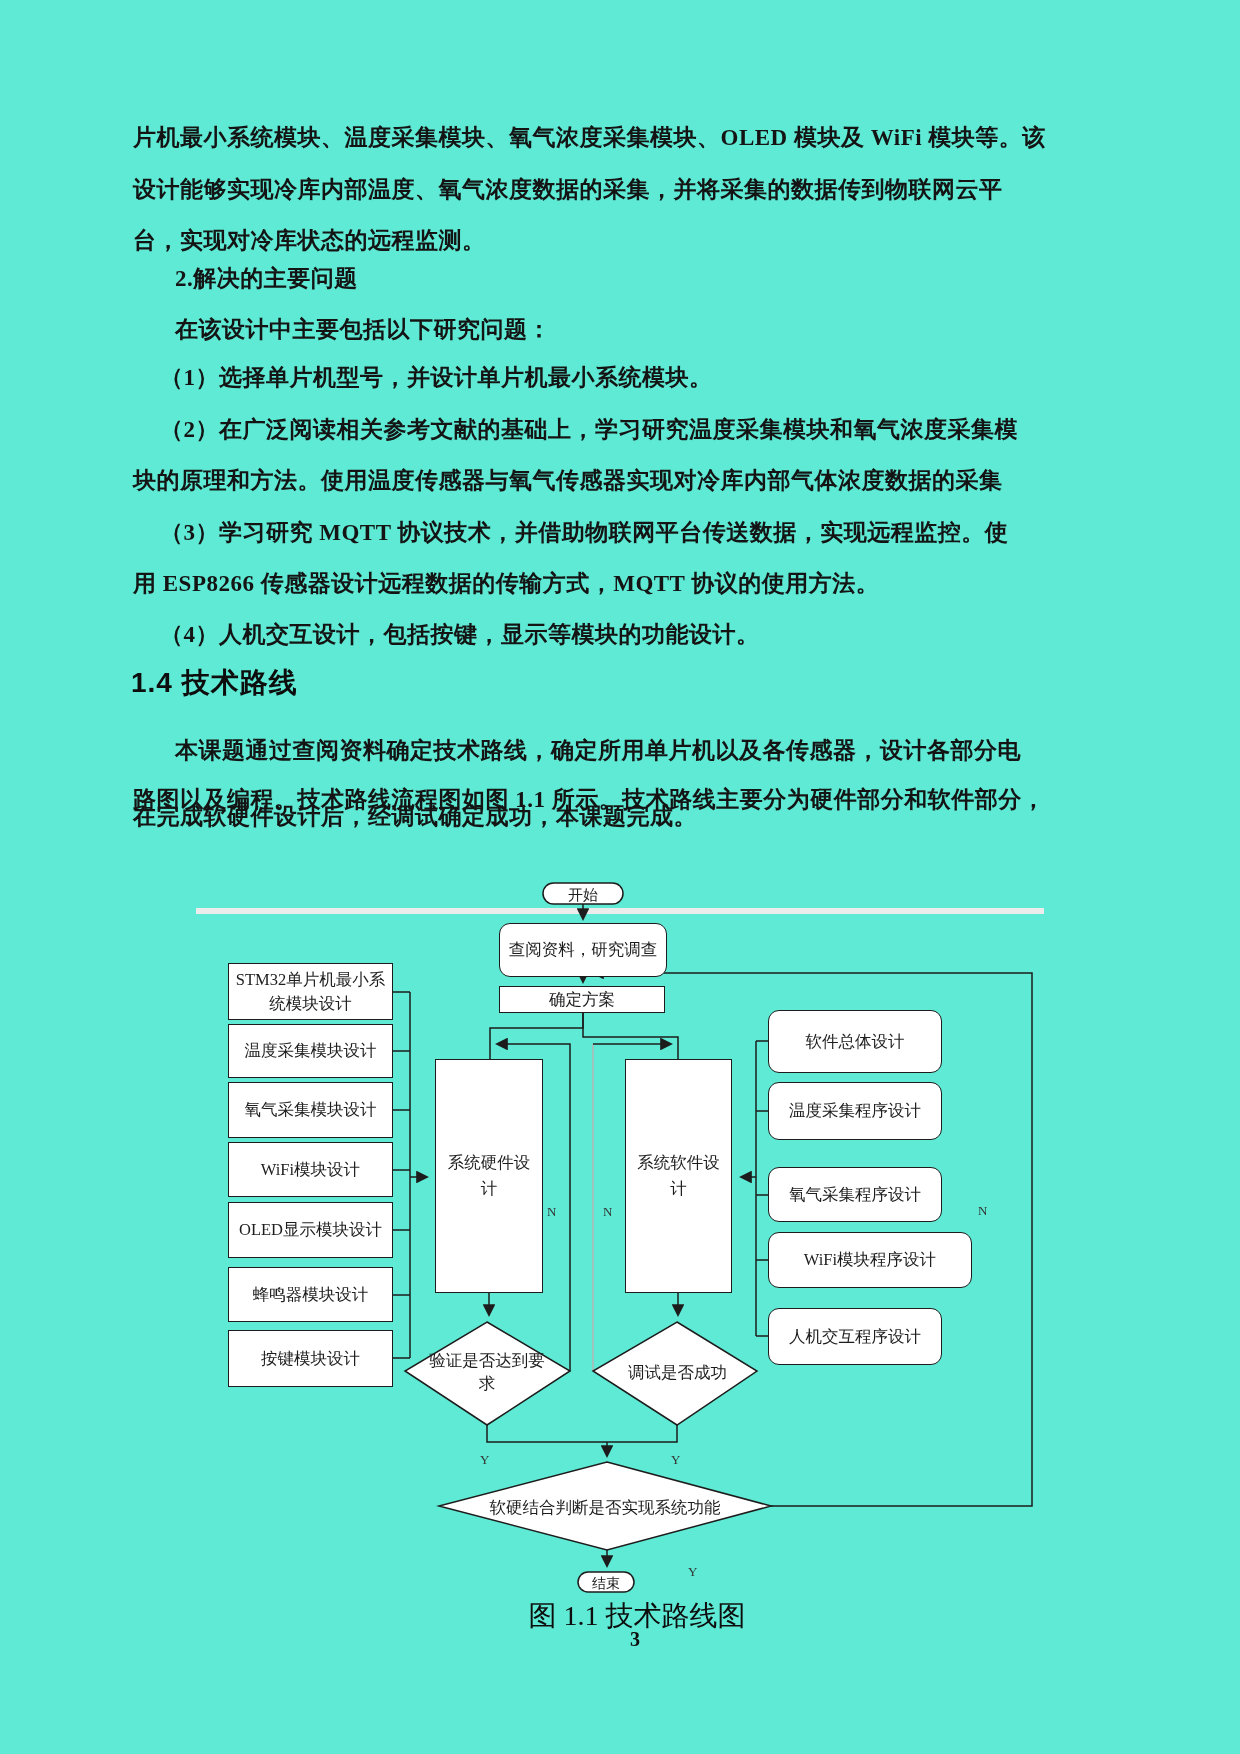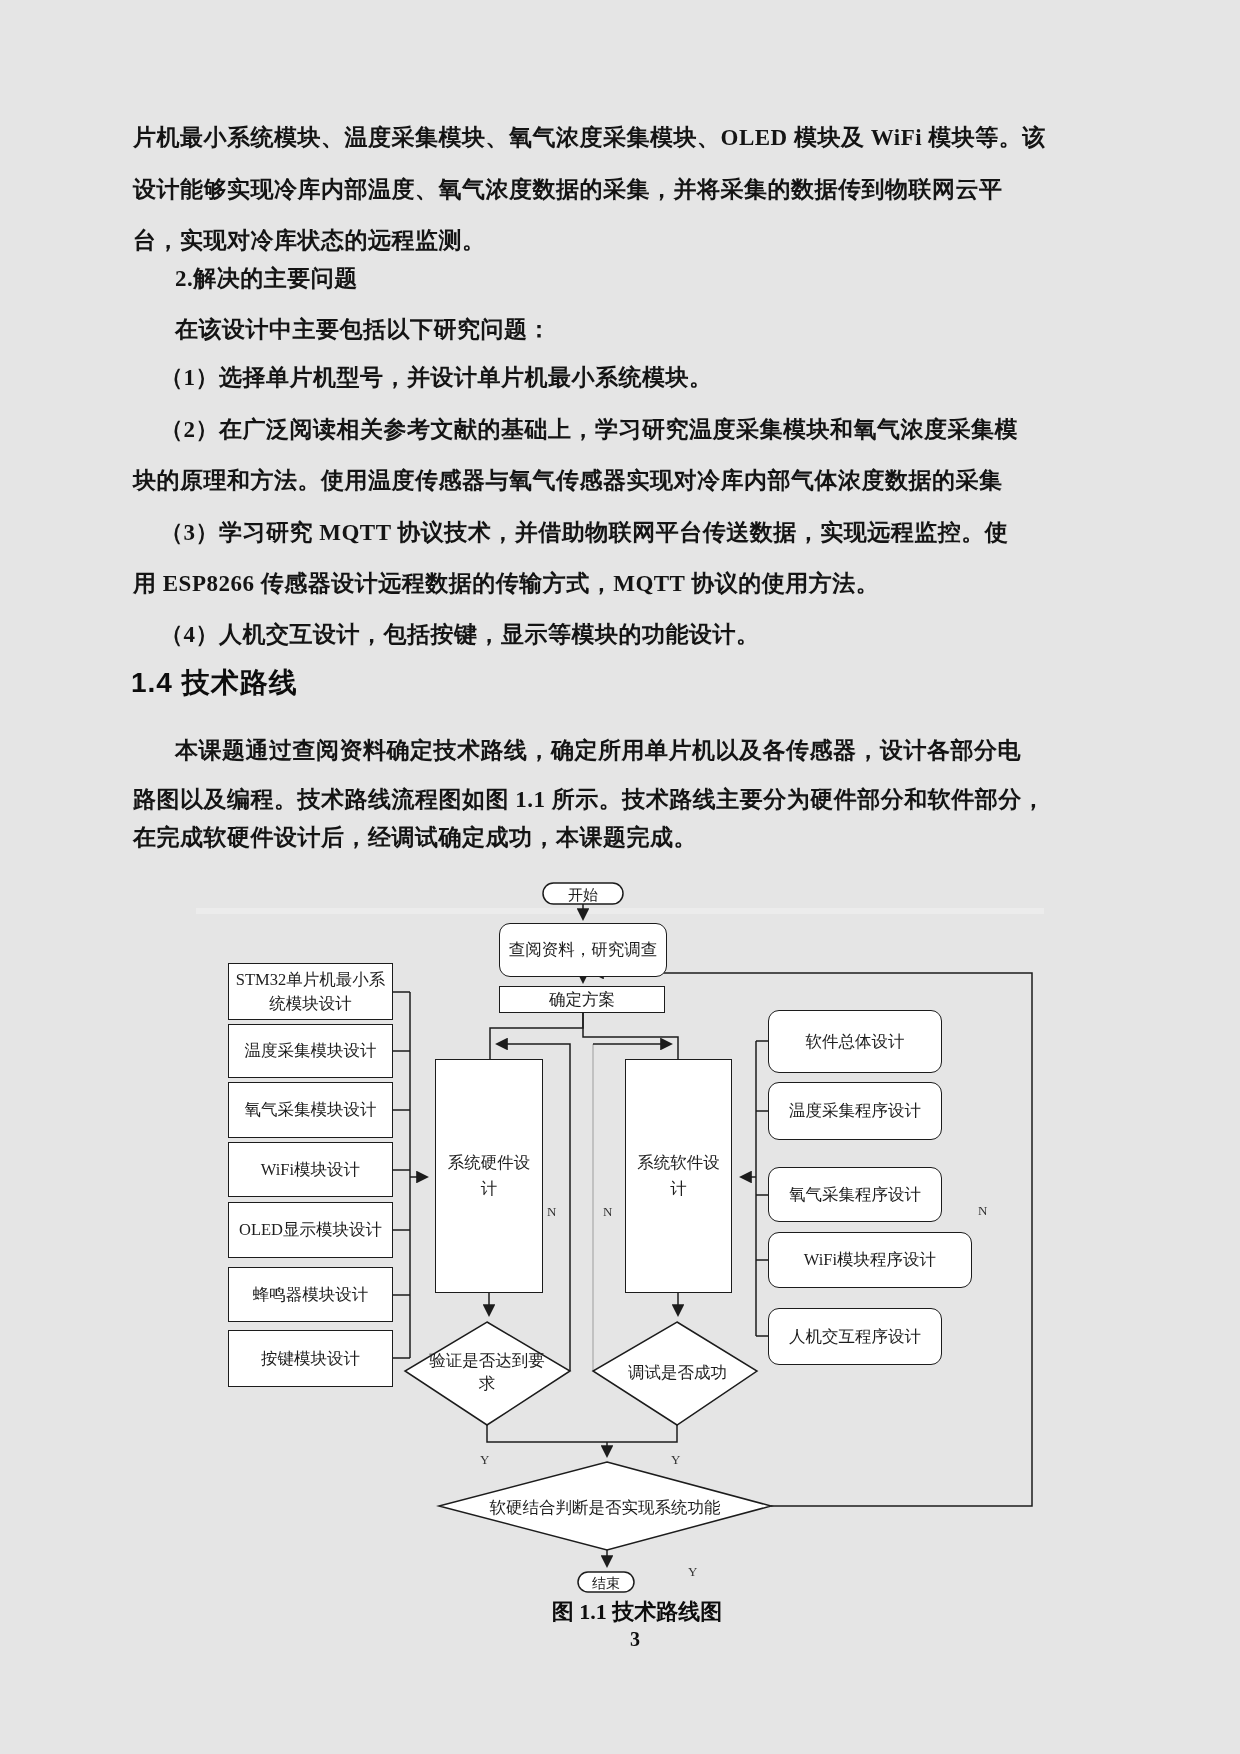--- a/index.html
+++ b/index.html
@@ -1,28 +1,28 @@
 <!DOCTYPE html>
 <html><head>
 <meta charset="utf-8">
 <style>
   html,body{margin:0;padding:0;background:#9a9a9a;}
-  .page{position:relative;width:1240px;height:1754px;background:#e5e5e5;margin:0 auto;overflow:hidden;
+  .page{position:relative;width:1240px;height:1754px;background:#5eead4;margin:0 auto;overflow:hidden;
         font-family:"Liberation Serif",serif;color:#141414;}
   .bline{position:absolute;font-weight:600;font-size:23px;line-height:26px;white-space:nowrap;
          letter-spacing:.5px;color:#141414;}
   .h1{position:absolute;font-family:"Liberation Sans",sans-serif;font-weight:800;font-size:28px;
       letter-spacing:1px;color:#0d0d0d;}
   .fc-box{position:absolute;box-sizing:border-box;border:1.5px solid #1c1c1c;background:#fff;
           display:flex;align-items:center;justify-content:center;text-align:center;
           font-size:16.5px;line-height:1.45;color:#1d1d1d;padding:2px 5px;}
   .rounded{border-radius:11px;}
   .fc-text{position:absolute;text-align:center;color:#1d1d1d;font-size:16.5px;line-height:1.4;}
   .yn{position:absolute;font-size:13px;color:#333;font-family:"Liberation Serif",serif;}
-  .caption{position:absolute;font-weight:700;font-size:22px;color:#0d0d0d;text-align:center;}
+  .caption{position:absolute;font-weight:400;font-size:28px;color:#0d0d0d;text-align:center;}
   .pagenum{position:absolute;font-weight:700;font-size:20px;color:#0d0d0d;text-align:center;}
   svg.wires{position:absolute;left:0;top:0;}
   .band{position:absolute;background:#ececec;}
 </style>
 </head>
 <body>
 
 <div class="page">
 
   <div class="band" style="left:196px;top:908px;width:848px;height:6px;"></div>
@@ -87,21 +87,21 @@
   <div class="bline" style="left:160px;top:417px">（2）在广泛阅读相关参考文献的基础上，学习研究温度采集模块和氧气浓度采集模</div>
   <div class="bline" style="left:133px;top:468px">块的原理和方法。使用温度传感器与氧气传感器实现对冷库内部气体浓度数据的采集</div>
   <div class="bline" style="left:160px;top:520px">（3）学习研究 MQTT 协议技术，并借助物联网平台传送数据，实现远程监控。使</div>
   <div class="bline" style="left:133px;top:571px">用 ESP8266 传感器设计远程数据的传输方式，MQTT 协议的使用方法。</div>
   <div class="bline" style="left:160px;top:622px">（4）人机交互设计，包括按键，显示等模块的功能设计。</div>
 
   <div class="h1" style="left:131px;top:664px">1.4 技术路线</div>
 
   <div class="bline" style="left:175px;top:738px">本课题通过查阅资料确定技术路线，确定所用单片机以及各传感器，设计各部分电</div>
   <div class="bline" style="left:133px;top:787px">路图以及编程。技术路线流程图如图 1.1 所示。技术路线主要分为硬件部分和软件部分，</div>
-  <div class="bline" style="left:133px;top:825px">在完成软硬件设计后，经调试确定成功，本课题完成。</div>
+  <div class="bline" style="left:133px;top:804px">在完成软硬件设计后，经调试确定成功，本课题完成。</div>
 
   <div class="fc-text" style="left:543px;top:885px;width:80px;font-size:15px;">开始</div>
 
   <div class="fc-box rounded" style="left:499px;top:923px;width:168px;height:54px;line-height:1.15;">查阅资料，研究调查</div>
 
   <div class="fc-box" style="left:499px;top:986px;width:166px;height:27px;">确定方案</div>
 
   <div class="fc-box" style="left:228px;top:963px;width:165px;height:57px;">STM32单片机最小系统模块设计</div>
   <div class="fc-box" style="left:228px;top:1024px;width:165px;height:54px;">温度采集模块设计</div>
   <div class="fc-box" style="left:228px;top:1082px;width:165px;height:56px;">氧气采集模块设计</div>

